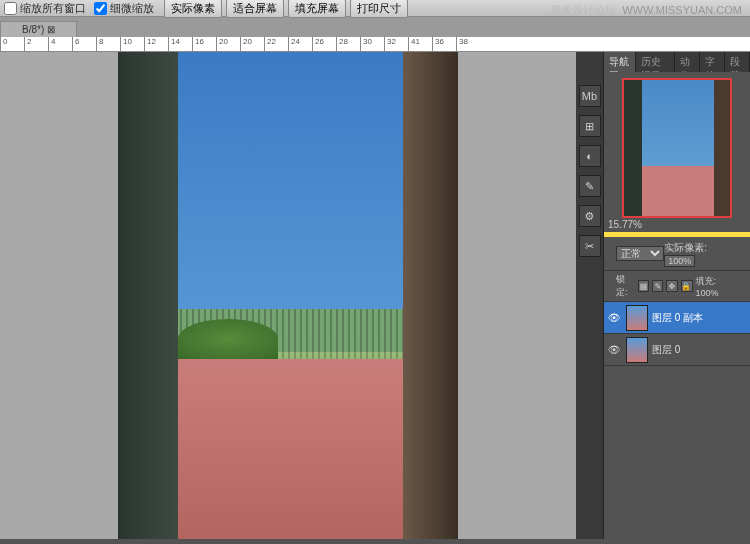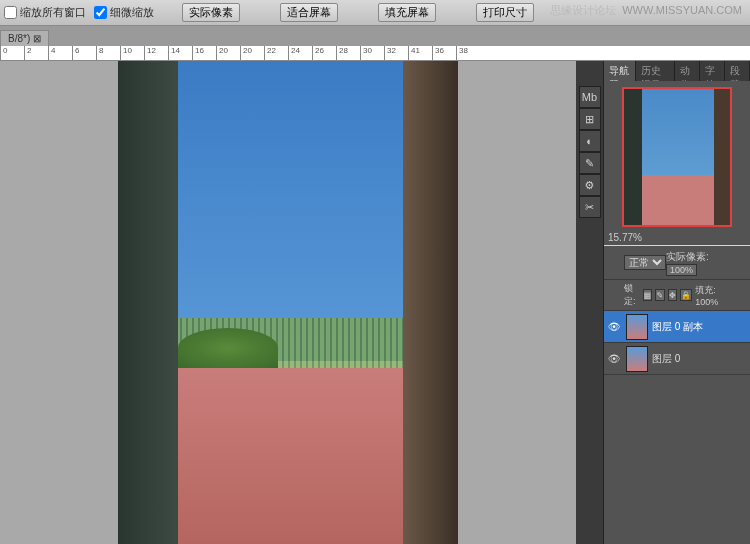--- a/index.html
+++ b/index.html
@@ -1,56 +1,56 @@
 <!DOCTYPE html>
 <html><head>
 <meta charset="utf-8">
 <style>
 * { margin: 0; padding: 0; box-sizing: border-box; font-family: "Microsoft YaHei", sans-serif; }
 body { width: 750px; height: 544px; background: #535353; overflow: hidden; position: relative; }
-.top-toolbar { height: 26px; background: linear-gradient(#d8d8d8, #bfbfbf); border-bottom: 1px solid #8a8a8a; display: flex; align-items: center; padding: 0 4px; font-size: 11px; color: #2b2b2b; }
+.top-toolbar { height: 17px; background: linear-gradient(#d8d8d8, #bfbfbf); border-bottom: 1px solid #8a8a8a; display: flex; align-items: center; padding: 0 4px; font-size: 11px; color: #2b2b2b; }
 .top-toolbar label { display: flex; align-items: center; margin-right: 8px; }
 .top-toolbar input[type="checkbox"] { margin-right: 3px; }
-.top-toolbar .btn { background: linear-gradient(#e8e8e8, #c8c8c8); border: 1px solid #888; border-radius: 2px; padding: 1px 6px; margin: 0 20px; cursor: pointer; font-size: 11px; }
+.top-toolbar .btn { background: linear-gradient(#e8e8e8, #c8c8c8); border: 1px solid #888; border-radius: 2px; padding: 1px 6px; margin: 0 2px; cursor: pointer; font-size: 11px; }
 .watermark { position: absolute; top: 3px; right: 8px; font-size: 11px; color: #999; z-index: 100; }
 .watermark .cn { color: #bbb; margin-right: 6px; }
 .tabs-bar { height: 20px; background: #9a9a9a; display: flex; align-items: flex-end; font-size: 10px; }
-.tab { background: #d6d6d6; border: 1px solid #888; border-bottom: none; padding: 2px 7px; margin-right: 2px; color: #333; cursor: pointer; }
+.tab { background: #d6d6d6; border: 1px solid #888; border-bottom: none; padding: 2px 21px; margin-right: 2px; color: #333; cursor: pointer; }
 .tab.inactive { background: #b0b0b0; }
 .ruler-h { height: 15px; background: #fff; border-bottom: 1px solid #888; position: relative; display: flex; font-size: 8px; color: #555; overflow: hidden; }
 .ruler-h .tick { width: 24px; border-left: 1px solid #888; padding-left: 2px; position: relative; }
 .main-area { display: flex; height: 487px; }
 .canvas-wrap { width: 576px; height: 487px; background: #a9a9a9; position: relative; overflow: hidden; display: flex; justify-content: center; }
 .canvas-img { width: 340px; height: 487px; background: #fff; position: relative; margin-top: 0; }
 .sky { position: absolute; top: 0; left: 50px; right: 50px; height: 300px; background: linear-gradient(#3b7bc4, #5a9ad8); }
 .bldg-l { position: absolute; top: 0; left: 0; width: 60px; height: 100%; background: linear-gradient(90deg, #2a3530, #3d4a42); }
 .bldg-r { position: absolute; top: 0; right: 0; width: 55px; height: 100%; background: linear-gradient(90deg, #6b5848, #3a2f25); }
 .pink-bldg { position: absolute; bottom: 0; left: 50px; right: 50px; height: 180px; background: linear-gradient(#c97d7a, #b56560); }
 .fence { position: absolute; bottom: 180px; left: 50px; right: 50px; height: 50px; background: repeating-linear-gradient(90deg, #5a7a3a, #5a7a3a 2px, #7da858 2px, #7da858 6px); opacity: 0.8; }
 .plants { position: absolute; bottom: 180px; left: 60px; width: 100px; height: 40px; background: radial-gradient(#5a8a3a, #3a6a2a); border-radius: 50% 50% 0 0; }
 .right-col { width: 174px; height: 487px; background: #535353; display: flex; }
 .mini-tools { width: 28px; background: #3a3a3a; border-right: 1px solid #222; padding-top: 25px; }
-.mini-tools .tool { width: 22px; height: 22px; margin: 0 auto; background: #4a4a4a; border: 1px solid #222; display: flex; align-items: center; justify-content: center; color: #ccc; font-size: 11px; cursor: pointer; }
+.mini-tools .tool { width: 22px; height: 22px; margin: 8px auto; background: #4a4a4a; border: 1px solid #222; display: flex; align-items: center; justify-content: center; color: #ccc; font-size: 11px; cursor: pointer; }
 .panels { width: 146px; display: flex; flex-direction: column; }
 .panel-tabs { height: 20px; background: #3a3a3a; display: flex; font-size: 10px; }
 .panel-tab { padding: 3px 5px; color: #999; border-right: 1px solid #222; cursor: pointer; }
 .panel-tab.active { background: #535353; color: #ddd; }
-.navigator { height: 165px; background: #535353; border-bottom: 1px solid #fde047; position: relative; }
+.navigator { height: 165px; background: #535353; border-bottom: 5px solid #fde047; position: relative; }
 .nav-preview { width: 110px; height: 140px; margin: 6px auto; border: 2px solid #e04040; background: #4a8ac8; position: relative; }
 .nav-preview .np-sky { position: absolute; inset: 0; background: linear-gradient(#4a8ac8, #6aa8d8); }
 .nav-preview .np-bldg-l { position: absolute; left:0; top:0; width: 18px; height: 100%; background: #2a3530; }
 .nav-preview .np-bldg-r { position: absolute; right:0; top:0; width:16px; height:100%; background: #4a3a2e; }
 .nav-preview .np-pink { position: absolute; bottom:0; left:18px; right:16px; height:50px; background:#c97d7a; }
 .nav-zoom { position: absolute; bottom: 2px; left: 4px; font-size: 10px; color: #ccc; }
 .layers-panel { flex: 1; background: #535353; }
 .layers-opts { background: #535353; padding: 2px 4px; font-size: 10px; color: #ccc; border-bottom: 1px solid #3a3a3a; }
-.layers-opts .row { display: flex; justify-content: center; align-items: center; margin: 2px 16px; }
+.layers-opts .row { display: flex; justify-content: center; align-items: center; margin: 2px 8px; }
 .layers-opts select { background: #6a6a6a; color: #ddd; border: 1px solid #333; font-size: 10px; width: 50px; }
 .layers-opts .val { background: #6a6a6a; border: 1px solid #333; padding: 0 3px; font-size: 9px; }
-.lock-row { display: flex; align-items: center; font-size: 9px; color: #ccc; padding: 2px 20px; border-bottom: 1px solid #3a3a3a; gap: 3px; }
+.lock-row { display: flex; align-items: center; font-size: 9px; color: #ccc; padding: 2px 12px; border-bottom: 1px solid #3a3a3a; gap: 3px; }
 .lock-row .ico { width: 12px; height: 12px; background: #6a6a6a; border: 1px solid #333; font-size: 8px; display: flex; align-items: center; justify-content: center; }
 .layer { display: flex; align-items: center; height: 32px; border-bottom: 1px solid #3a3a3a; font-size: 10px; color: #ddd; padding: 0 2px; cursor: pointer; }
 .layer.selected { background: #3878c8; color: #fff; }
 .layer .eye { width: 16px; height: 16px; display: flex; align-items: center; justify-content: center; font-size: 10px; margin-right: 4px; }
 .layer .thumb { width: 22px; height: 26px; background: linear-gradient(#5a9ad8, #c97d7a); border: 1px solid #222; margin-right: 4px; }
 </style>
 </head>
 <body>
 
 <div class="top-toolbar">

